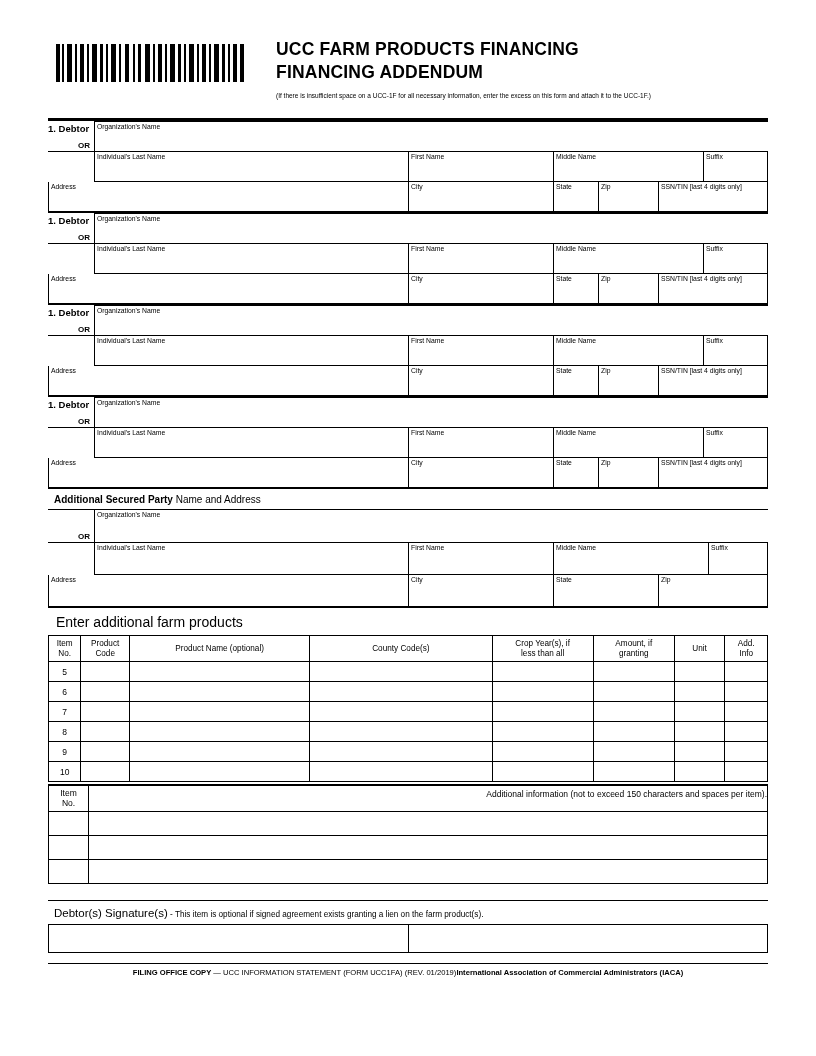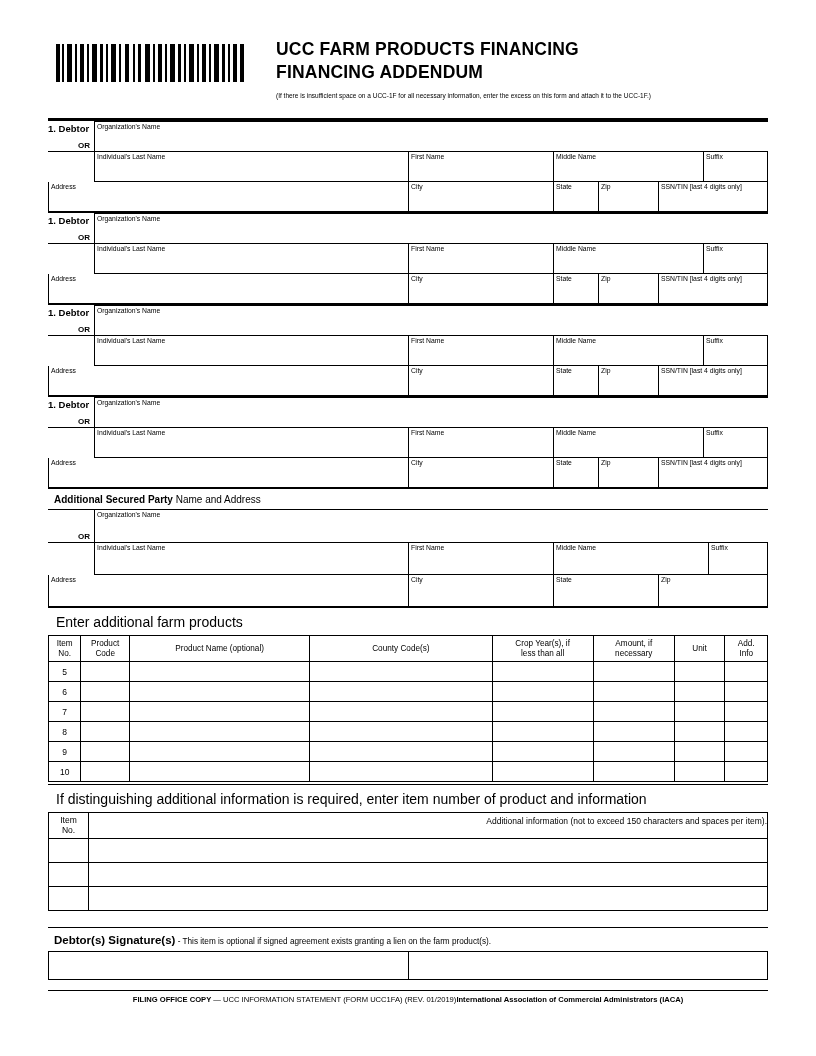--- a/index.html
+++ b/index.html
@@ -173,21 +173,21 @@
   .addl-row td { height: 24px; }
 
   .section-head {
     font-size: 14px;
     padding: 6px 0 5px 8px;
   }
   .sig-head {
     font-size: 11.5px;
     padding: 6px 0 5px 6px;
   }
-  .sig-head b { font-weight: bold; }
+  .sig-head b { font-weight: normal; }
   .sig-note { font-size: 8.2px; }
 
   .sig-boxes {
     display: flex;
     width: 100%;
     border-top: 1px solid #000;
     border-left: 1px solid #000;
     box-sizing: border-box;
   }
   .sig-boxes div {
@@ -505,21 +505,21 @@
           <span>Code</span>
         </th>
         <th>Product Name (optional)</th>
         <th>County Code(s)</th>
         <th>
           <span>Crop Year(s), if</span><br>
           <span>less than all</span>
         </th>
         <th>
           <span>Amount, if</span><br>
-          <span>necessary</span>
+          <span>granting</span>
         </th>
         <th>Unit</th>
         <th>
           <span>Add.</span><br>
           <span>Info</span>
         </th>
       </tr>
     </thead>
     <tbody>
       <tr>
@@ -579,21 +579,20 @@
         <td></td>
         <td></td>
         <td></td>
         <td></td>
         <td></td>
       </tr>
     </tbody>
   </table>
 
   <div class="rule-med" style="margin-top:2px"></div>
-  <div class="section-head">If distinguishing additional information is required, enter item number of product and information</div>
 
   <table class="addl-table">
     <colgroup>
       <col style="width:40px">
       <col>
     </colgroup>
     <tbody>
       <tr>
         <td class="addl-head-item" style="height:26px">
           <span>Item</span><br>

